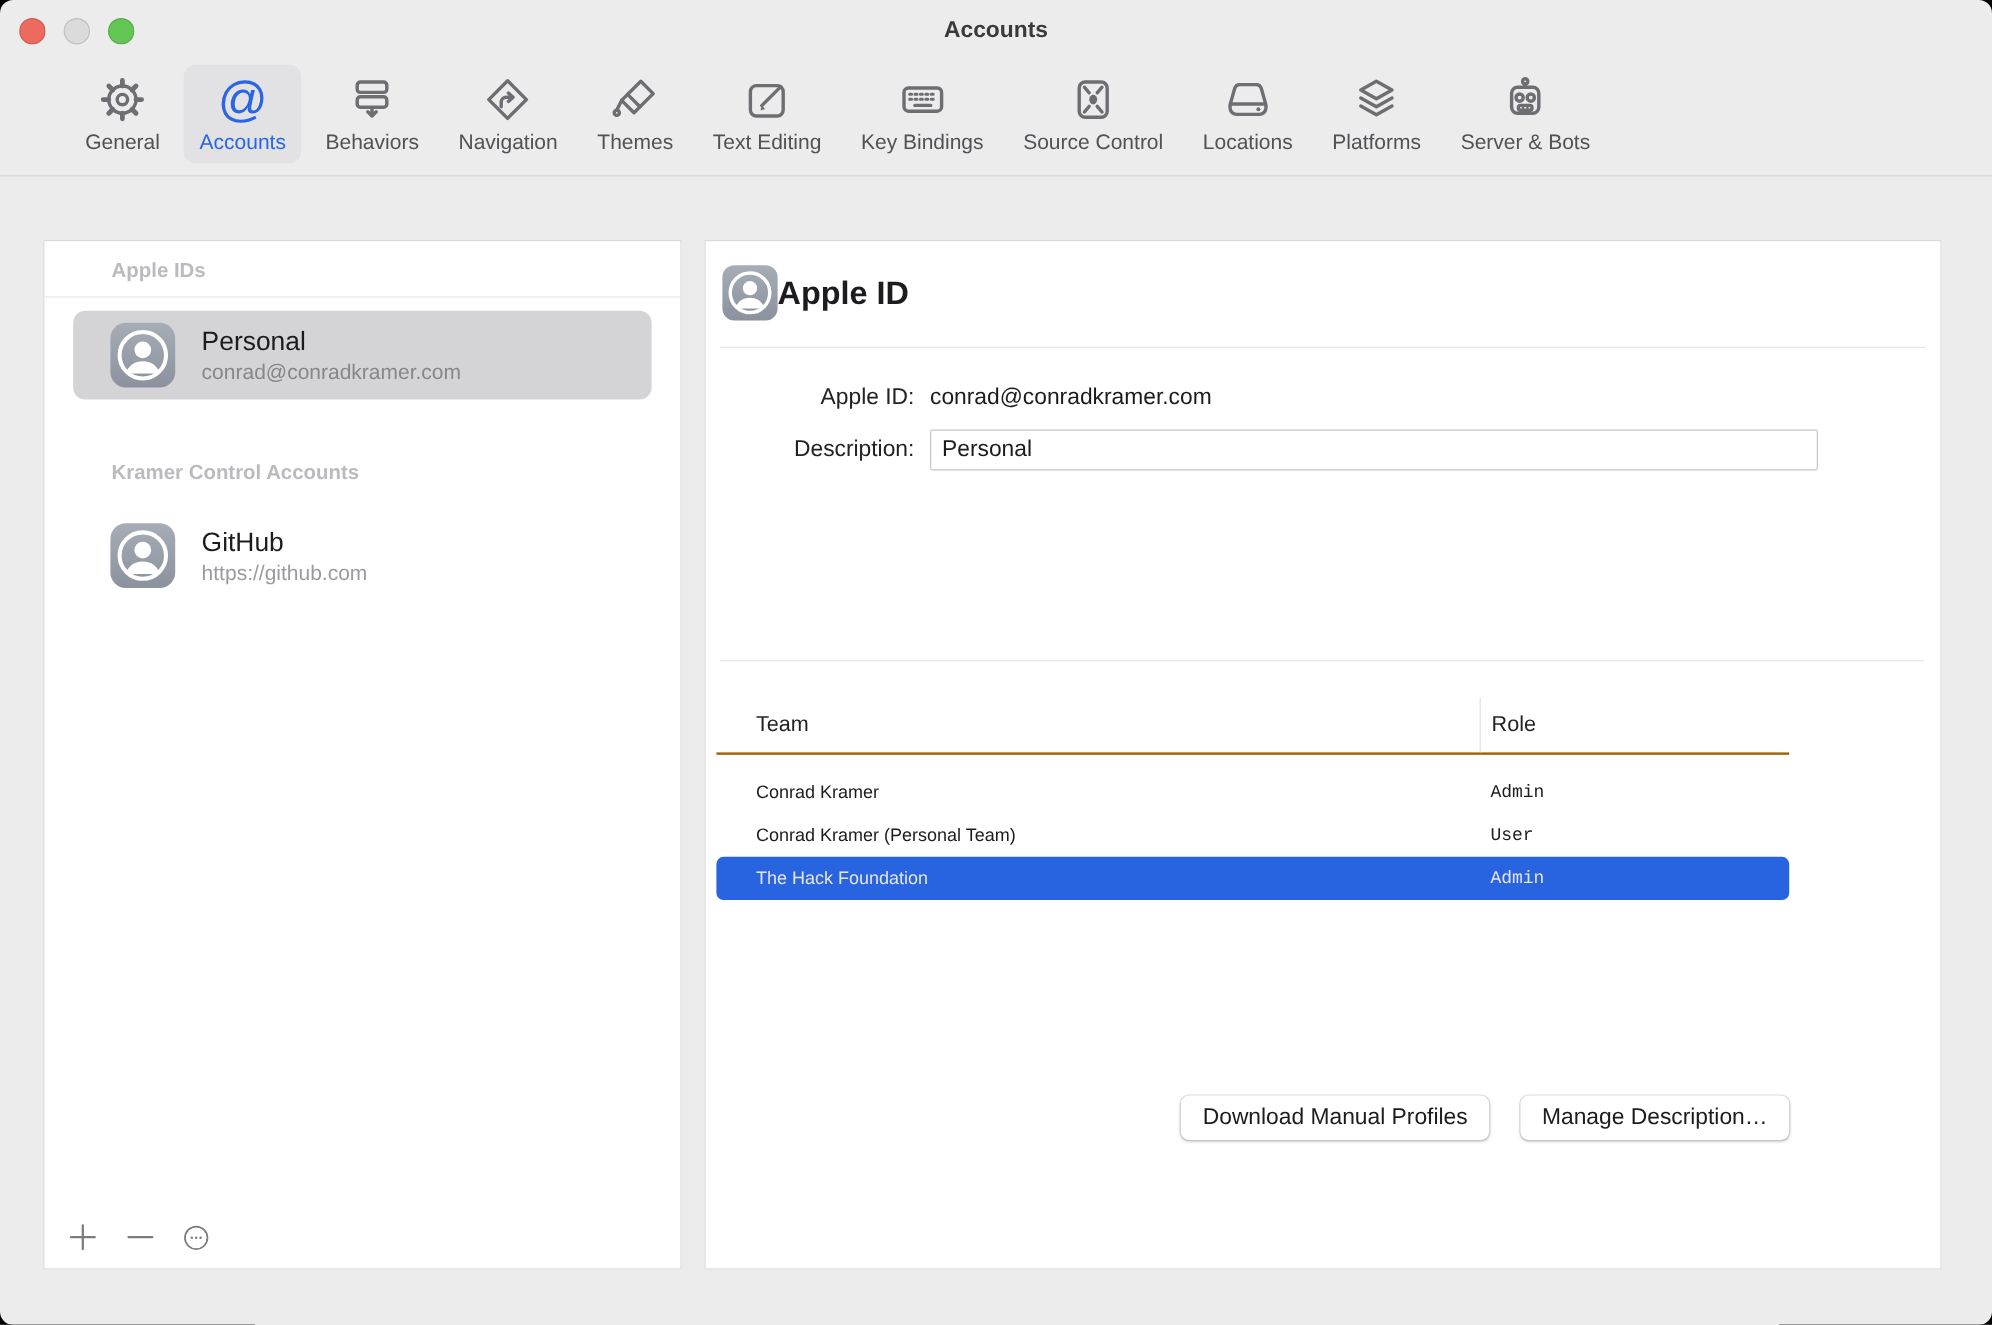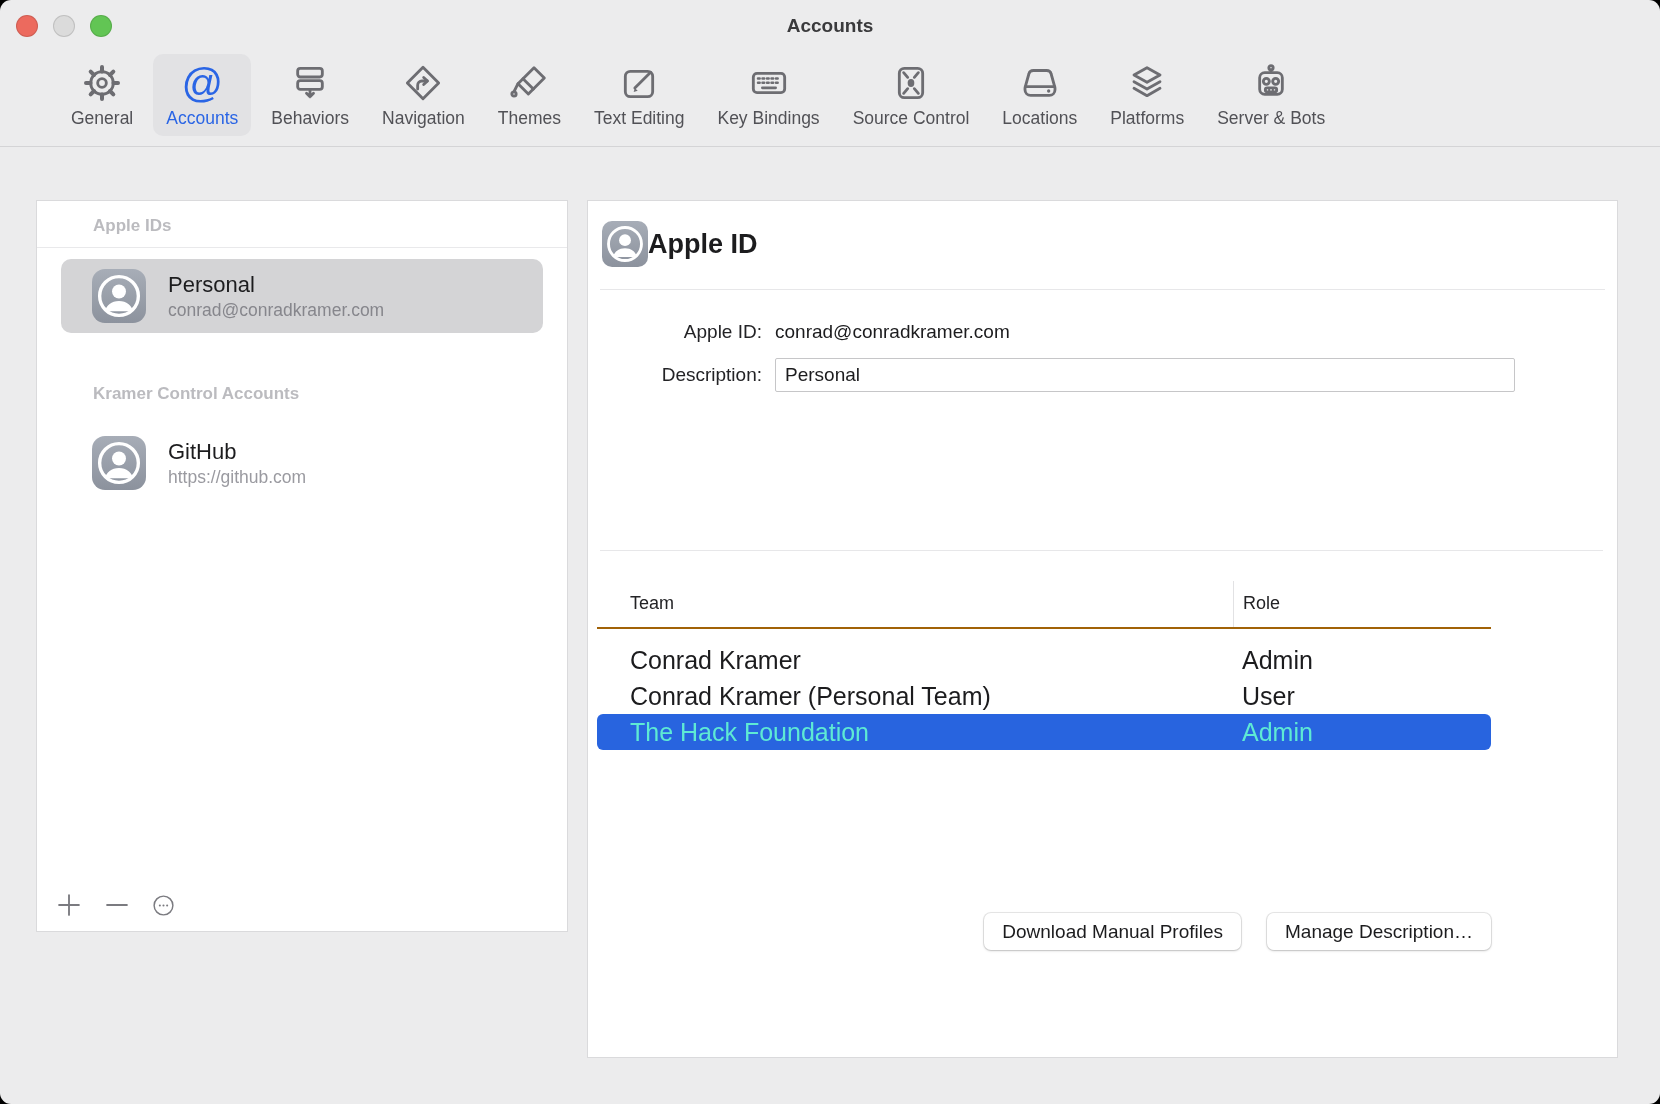--- a/index.html
+++ b/index.html
@@ -36,21 +36,21 @@
     color: #515156;
   }
   .tab .icon { height: 48px; display: flex; align-items: center; justify-content: center; color: #6d6d72; }
   .tab .icon svg { width: 40px; height: 40px; }
   .tab .at-glyph { font-size: 41px; line-height: 46px; font-weight: 400; }
   .tab .label { font-size: 17.5px; margin-top: 1px; white-space: nowrap; }
   .tab.selected { background: #E2E2E4; }
   .tab.selected, .tab.selected .icon, .tab.selected .label { color: var(--accent, #2A65E5); }
   
   .panel { position: absolute; top: 200px; background: var(--panel_bg, #FFFFFF); border: 1px solid #DADADC; }
-  .sidebar-panel { left: 36px; width: 532px; height: 732px; }
+  .sidebar-panel { left: 36px; width: 532px; height: 858px; }
   .main-panel { left: 587px; width: 1031px; height: 858px; }
   
   .sb-header { font-size: 17px; font-weight: 700; color: #BBBBBF; padding: 15px 16px 11px 56px; }
   .sb-header.underlined { border-bottom: 1px solid #E9E9EB; }
   .account-row {
     display: flex; align-items: center; gap: 22px;
     margin: 11px 24px 0 24px; padding: 10px 10px 10px 31px;
     border-radius: 10px; cursor: default;
   }
   .account-row.selected { background: var(--selected_row_bg, #D4D4D6); }
@@ -88,24 +88,24 @@
     padding: 0 9px; font-family: "Liberation Sans", sans-serif;
   }
   .section-divider { height: 1px; background: #E7E7E9; margin: 158px 14px 0 12px; }
   
   .table { margin: 30px 126px 0 9px; }
   .thead { display: flex; border-bottom: 2px solid #a16207; }
   .th { font-size: 18px; color: #232326; padding: 12px 0 13px 33px; }
   .th.team { width: 636px; }
   .th.role { flex: 1; border-left: 1px solid #E2E2E4; padding-left: 9px; }
   .tbody { padding-top: 13px; }
-  .tr { display: flex; align-items: center; height: 36px; border-radius: 6px; font-size: 25px; color: #1c1c1e; cursor: default; justify-content: center; }
+  .tr { display: flex; align-items: center; height: 36px; border-radius: 6px; font-size: 15px; color: #1c1c1e; cursor: default; justify-content: center; }
   .td.team { width: 636px; padding-left: 33px; }
-  .td.role { flex: 1; padding-left: 9px; }
-  .tr.selected { background: var(--selection, #2864DF); color: #5eead4; }
+  .td.role { flex: 1; padding-left: 9px; font-family: Liberation Mono, monospace; }
+  .tr.selected { background: var(--selection, #2864DF); color: #e5e5e5; }
   
   .detail-buttons { position: absolute; right: 126px; bottom: 107px; display: flex; gap: 26px; }
   .btn {
     height: 37px; padding: 0 18px;
     background: #fff; border: none; border-radius: 7px;
     box-shadow: 0 0 0 1px rgba(0,0,0,0.09), 0 1px 2.5px rgba(0,0,0,0.18);
     font-size: 19px; color: #1c1c1e; cursor: default;
     font-family: "Liberation Sans", sans-serif;
   }
 </style>

